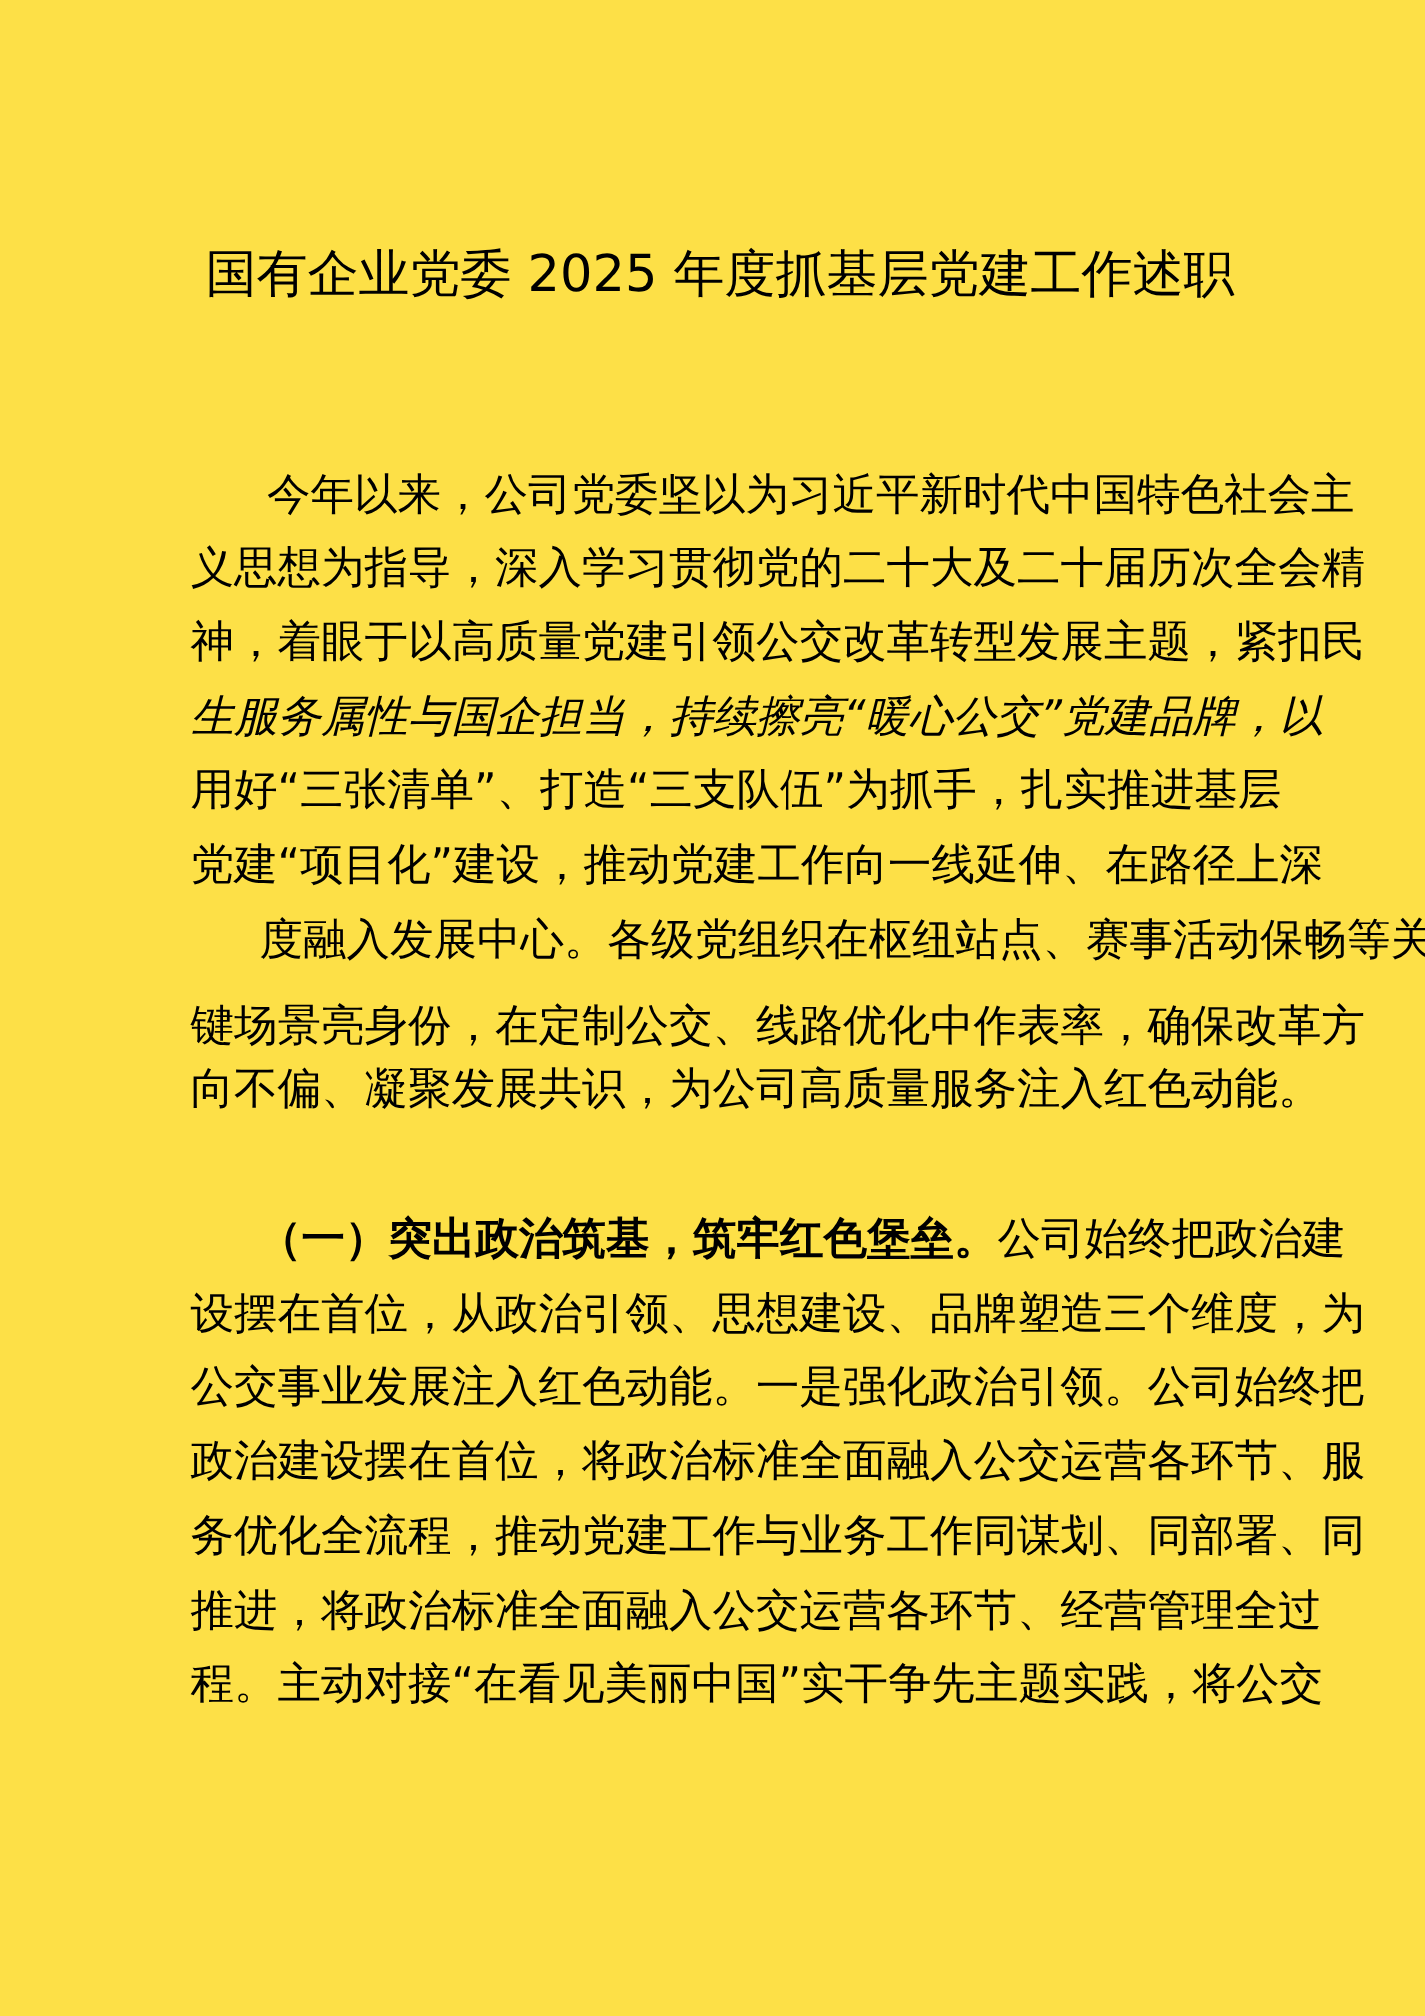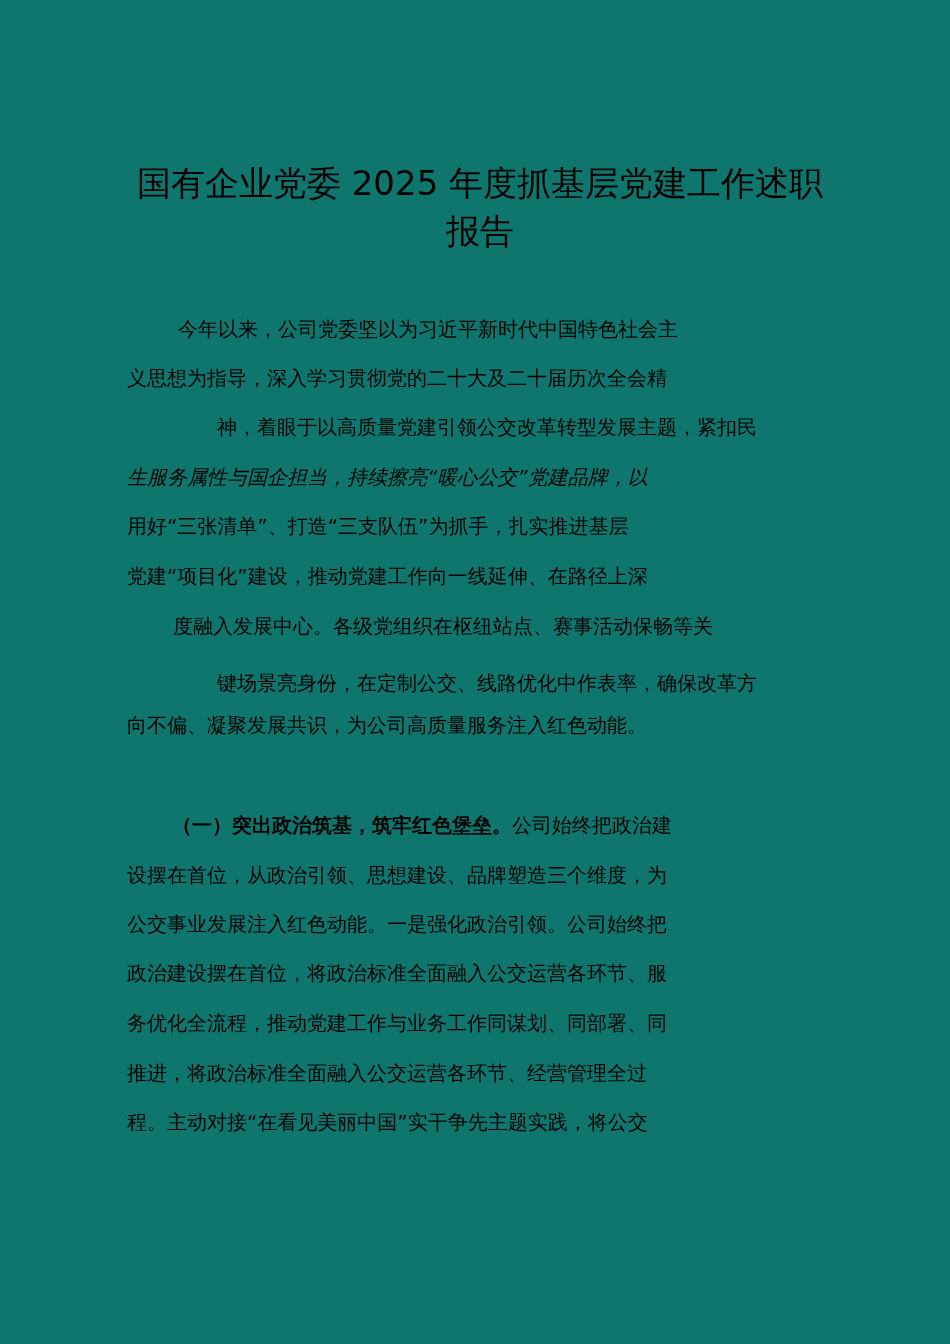--- a/index.html
+++ b/index.html
@@ -14,54 +14,53 @@
       overflow: hidden;
       font-family: "DejaVu Sans", "Liberation Sans", sans-serif;
       color: #000000;
     }
     .page {
       position: absolute;
       left: 0;
       top: 0;
       width: 950px;
       height: 1344px;
-      background: #0f766e;
+      background: #fde047;
     }
     .title {
       position: absolute;
       left: 120px;
       width: 720px;
       text-align: center;
       font-size: 34px;
       line-height: 46px;
       margin: 0;
       font-weight: normal;
     }
     .title-line1 { top: 160px; }
     .title-line2 { top: 208px; }
     .line {
       position: absolute;
       left: 127px;
       width: 720px;
-      font-size: 20px;
+      font-size: 29px;
       line-height: 30px;
       white-space: nowrap;
       letter-spacing: 0px;
     }
     .indent { left: 178px; }
     .indent-bold { left: 172px; }
     .bold { font-weight: bold; }
   </style>
 </head>
 <body>
 
 <div class="page">
 
   <h1 class="title title-line1">国有企业党委 2025 年度抓基层党建工作述职</h1>
-  <h1 class="title title-line2">报告</h1>
 
   <div>
     <div class="line indent" style="top:314px;">今年以来，公司党委坚以为习近平新时代中国特色社会主</div>
     <div class="line" style="top:363px;">义思想为指导，深入学习贯彻党的二十大及二十届历次全会精</div>
     <div class="line" style="top:412px;text-align:center;">神，着眼于以高质量党建引领公交改革转型发展主题，紧扣民</div>
     <div class="line" style="top:462px;font-style:italic;">生服务属性与国企担当，持续擦亮“暖心公交”党建品牌，以</div>
     <div class="line" style="top:511px;">用好“三张清单”、打造“三支队伍”为抓手，扎实推进基层</div>
     <div class="line" style="top:561px;">党建“项目化”建设，推动党建工作向一线延伸、在路径上深</div>
     <div class="line" style="top:611px;margin-left:46px;">度融入发展中心。各级党组织在枢纽站点、赛事活动保畅等关</div>
     <div class="line" style="top:668px;text-align:center;">键场景亮身份，在定制公交、线路优化中作表率，确保改革方</div>

